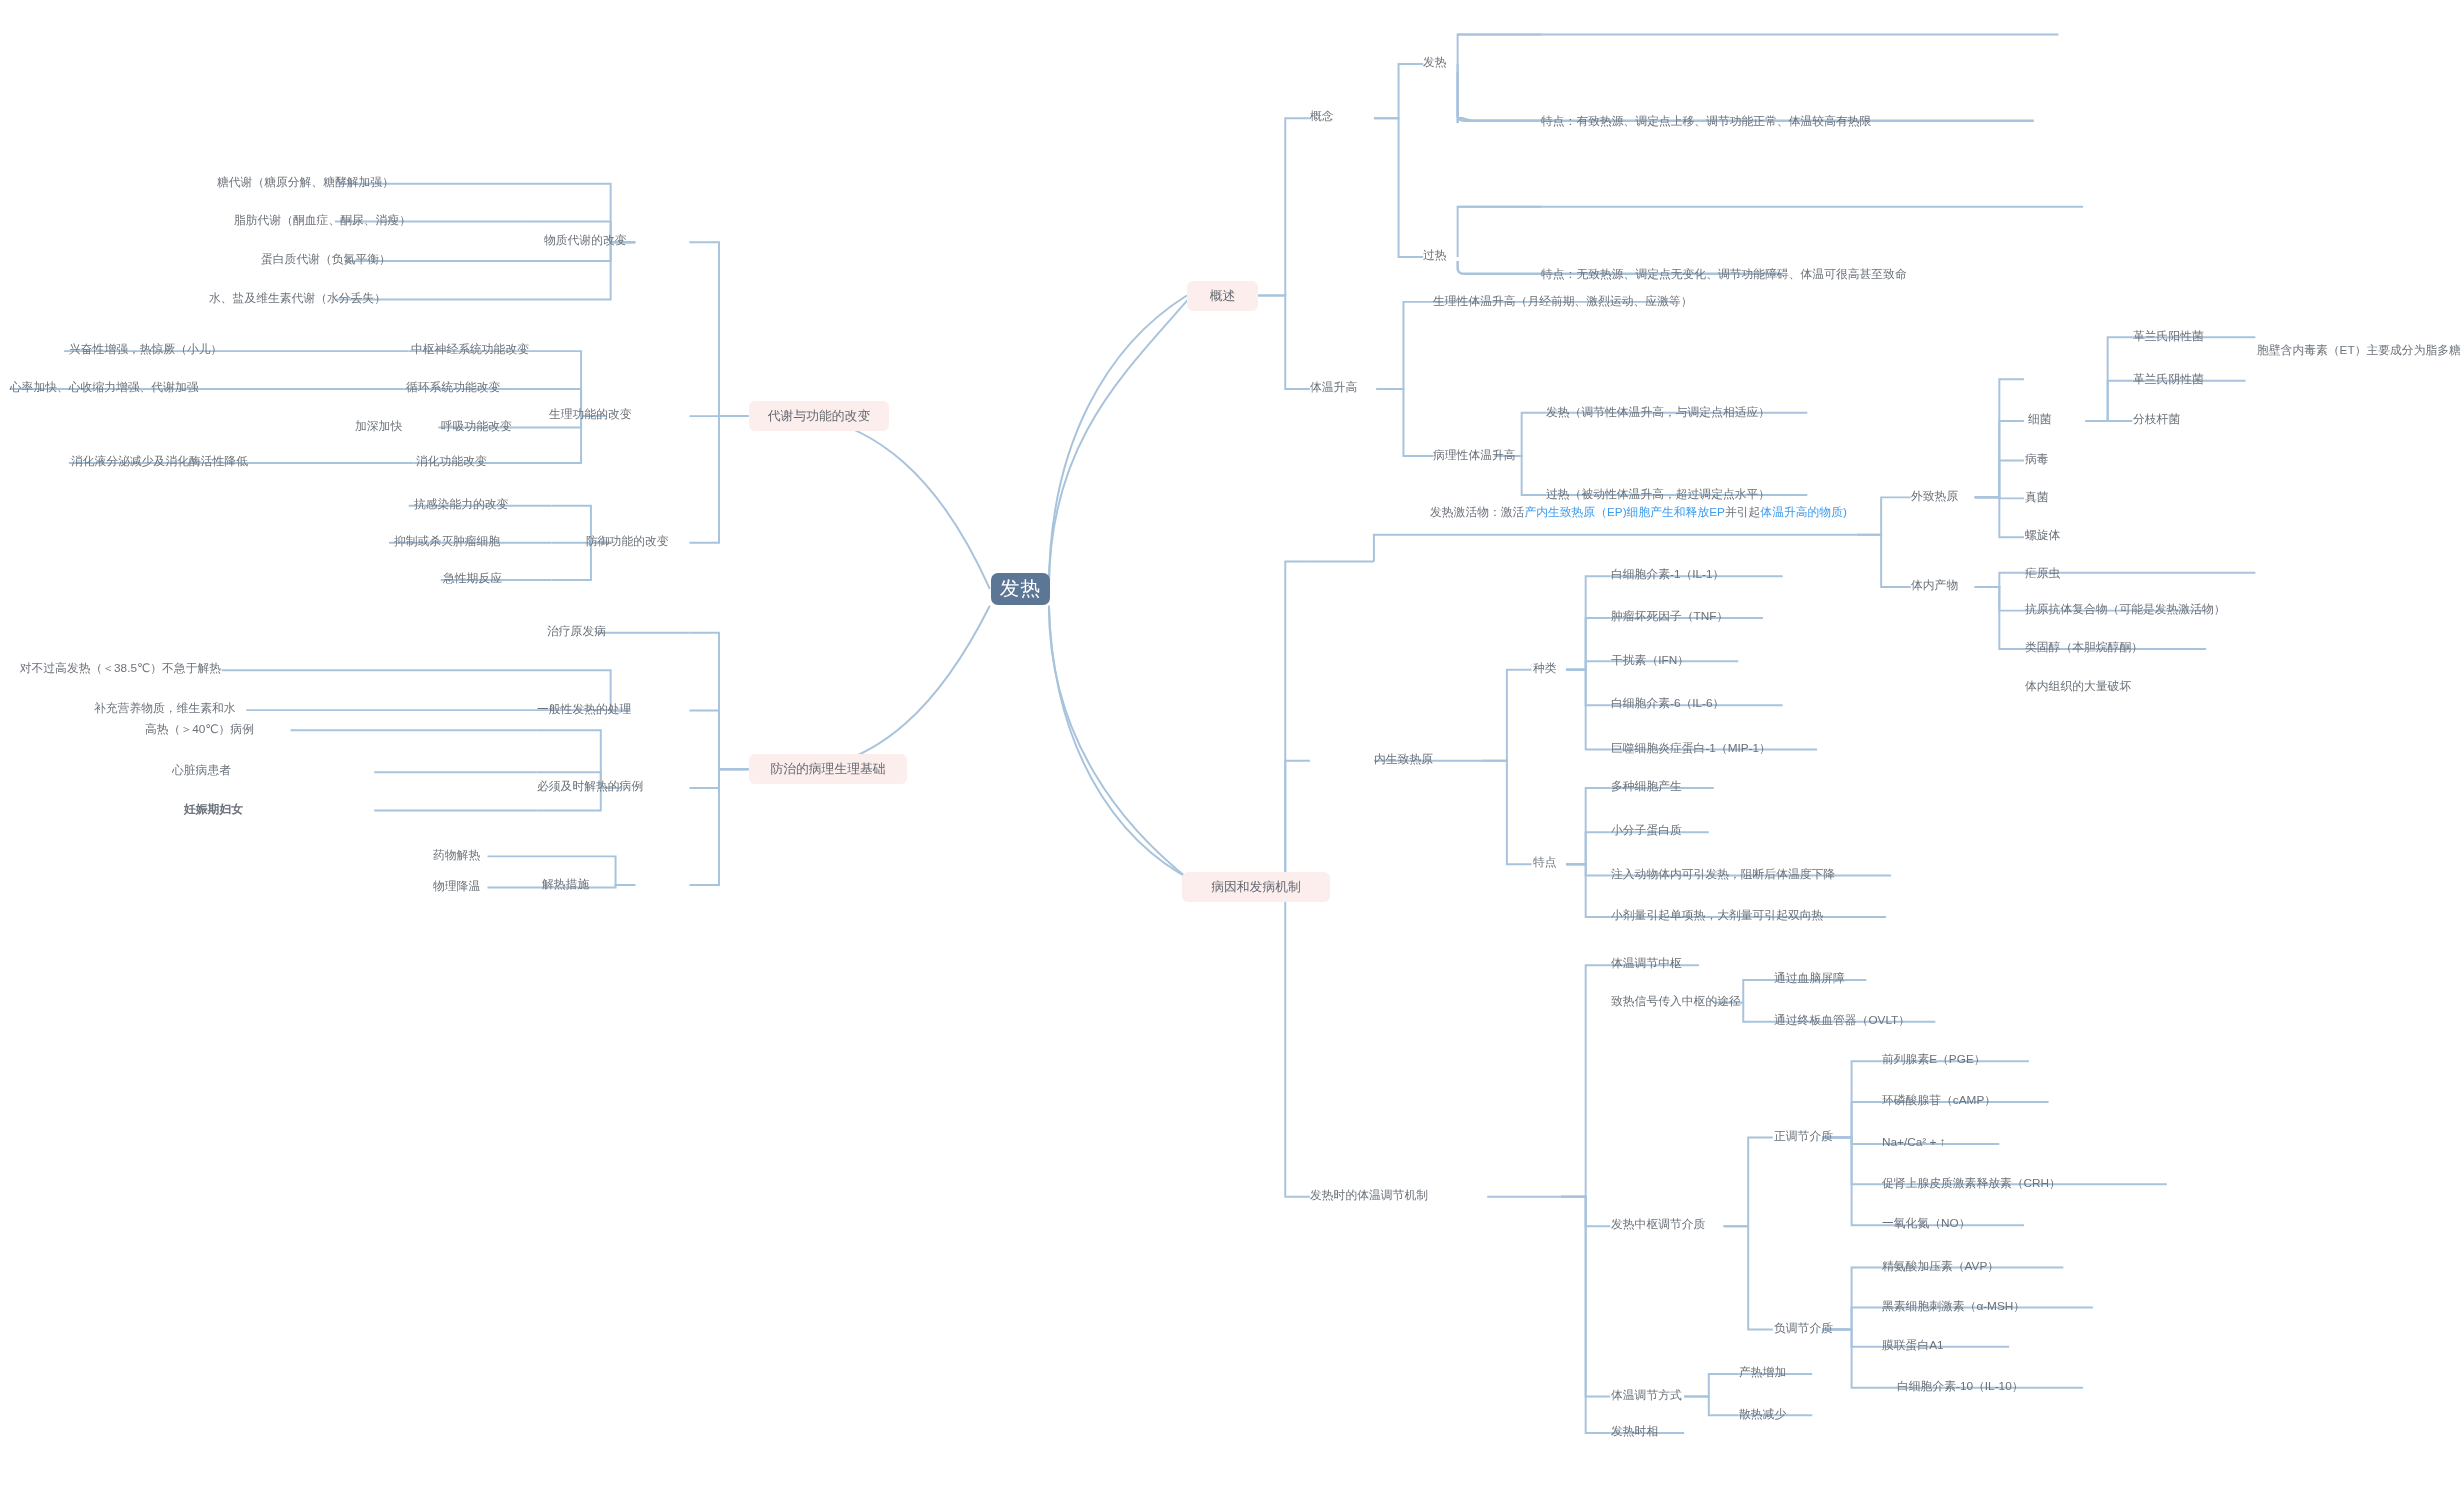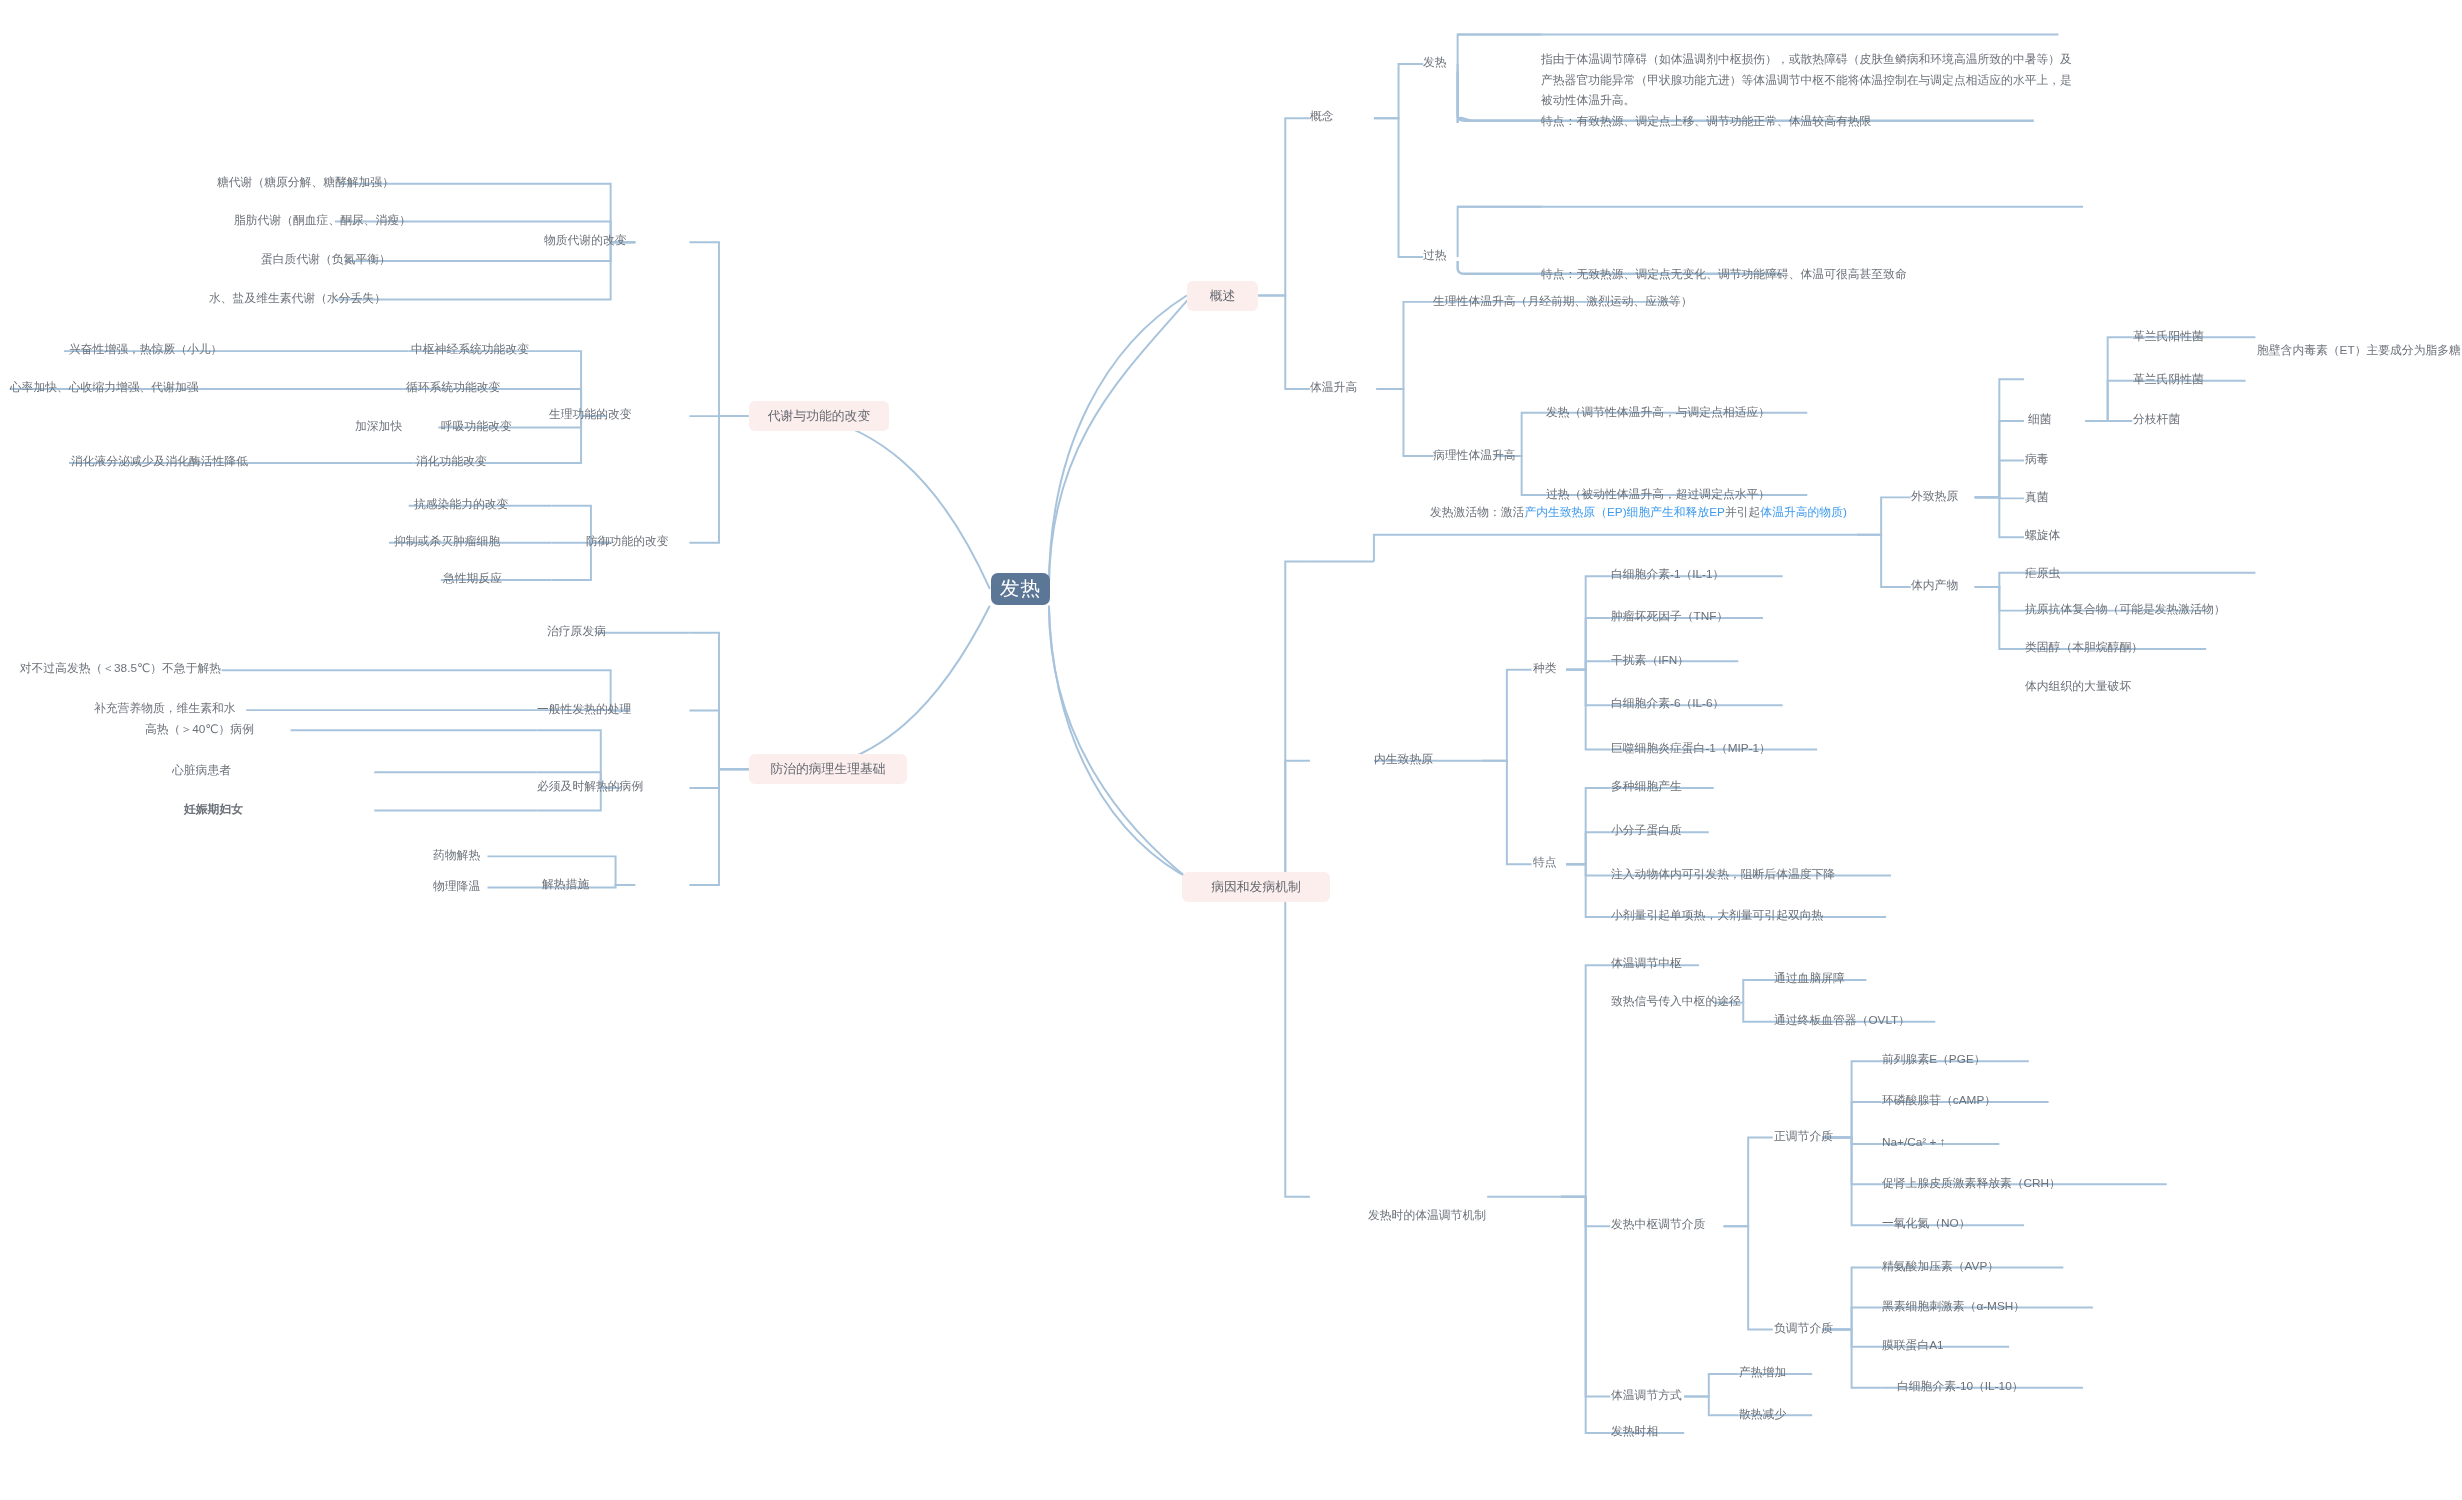--- a/index.html
+++ b/index.html
@@ -224,21 +224,20 @@
 <div class="node lvl1" style="left:1187px;top:281px;width:71px;height:29.5px;">概述</div>
 <div class="node lvl1" style="left:1182px;top:872px;width:148px;height:29.5px;">病因和发病机制</div>
 <div class="node lvl1" style="left:749px;top:401px;width:140px;height:29.5px;">代谢与功能的改变</div>
 <div class="node lvl1" style="left:749px;top:754px;width:158px;height:29.5px;">防治的病理生理基础</div>
 
 <div class="node txt" style="left:1310px;top:107px;">概念</div>
 <div class="node txt" style="left:1423px;top:53px;">发热</div>
 <div class="node txt" style="left:1541px;top:112px;">特点：有致热源、调定点上移、调节功能正常、体温较高有热限</div>
 
 <div class="node txt" style="left:1423px;top:246px;">过热</div>
-<div class="node txt multi" style="left:1541px;top:49px;width:542px;">指由于体温调节障碍（如体温调剂中枢损伤），或散热障碍（皮肤鱼鳞病和环境高温所致的中暑等）及产热器官功能异常（甲状腺功能亢进）等体温调节中枢不能将体温控制在与调定点相适应的水平上，是被动性体温升高。</div>
 <div class="node txt" style="left:1541px;top:265px;">特点：无致热源、调定点无变化、调节功能障碍、体温可很高甚至致命</div>
 
 <div class="node txt" style="left:1310px;top:378px;">体温升高</div>
 <div class="node txt" style="left:1433px;top:292px;">生理性体温升高（月经前期、激烈运动、应激等）</div>
 <div class="node txt" style="left:1433px;top:446px;">病理性体温升高</div>
 <div class="node txt" style="left:1546px;top:403px;">发热（调节性体温升高，与调定点相适应）</div>
 <div class="node txt" style="left:1546px;top:485px;">过热（被动性体温升高，超过调定点水平）</div>
 
 <div class="node txt" style="left:544px;top:231px;">物质代谢的改变</div>
 <div class="node txt" style="left:217px;top:173px;">糖代谢（糖原分解、糖酵解加强）</div>
@@ -303,21 +302,21 @@
 <div class="node txt" style="left:1611px;top:651px;">干扰素（IFN）</div>
 <div class="node txt" style="left:1611px;top:694px;">白细胞介素-6（IL-6）</div>
 <div class="node txt" style="left:1611px;top:739px;">巨噬细胞炎症蛋白-1（MIP-1）</div>
 
 <div class="node txt" style="left:1533px;top:853px;">特点</div>
 <div class="node txt" style="left:1611px;top:777px;">多种细胞产生</div>
 <div class="node txt" style="left:1611px;top:821px;">小分子蛋白质</div>
 <div class="node txt" style="left:1611px;top:865px;">注入动物体内可引发热，阻断后体温度下降</div>
 <div class="node txt" style="left:1611px;top:906px;">小剂量引起单项热，大剂量可引起双向热</div>
 
-<div class="node txt" style="left:1368px;top:1186px;margin-top:20px;">发热时的体温调节机制</div>
+<div class="node txt" style="left:1310px;top:1186px;">发热时的体温调节机制</div>
 <div class="node txt" style="left:1611px;top:954px;">体温调节中枢</div>
 <div class="node txt" style="left:1611px;top:992px;">致热信号传入中枢的途径</div>
 <div class="node txt" style="left:1774px;top:969px;">通过血脑屏障</div>
 <div class="node txt" style="left:1774px;top:1011px;">通过终板血管器（OVLT）</div>
 
 <div class="node txt" style="left:1611px;top:1215px;">发热中枢调节介质</div>
 <div class="node txt" style="left:1774px;top:1127px;">正调节介质</div>
 <div class="node txt" style="left:1882px;top:1050px;">前列腺素E（PGE）</div>
 <div class="node txt" style="left:1882px;top:1091px;">环磷酸腺苷（cAMP）</div>
 <div class="node txt" style="left:1882px;top:1133px;">Na+/Ca² + ↑</div>

